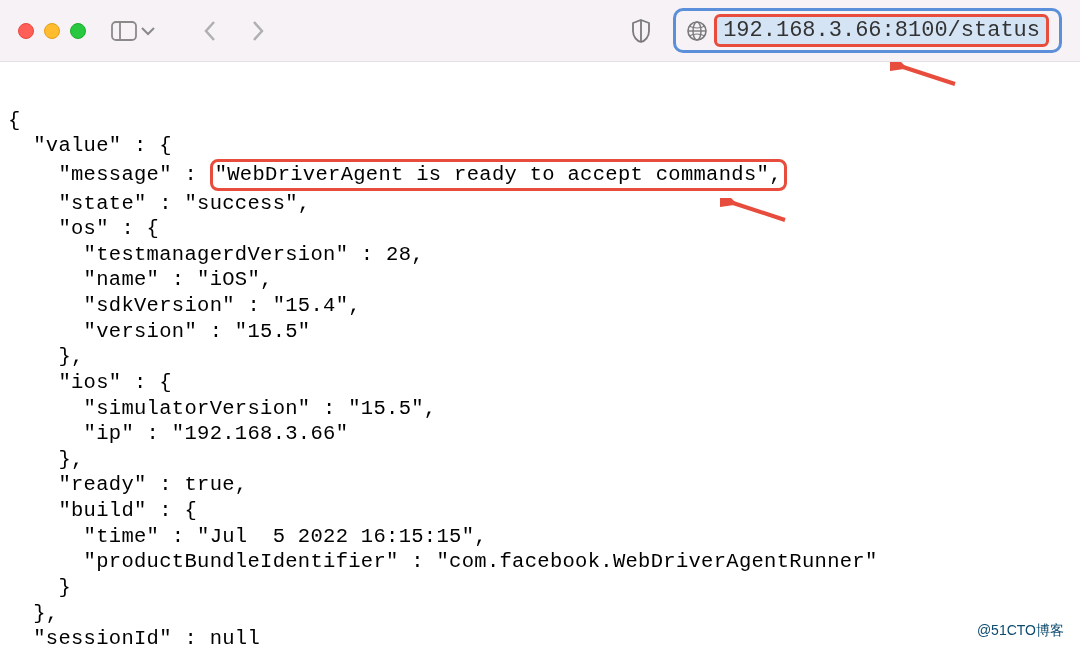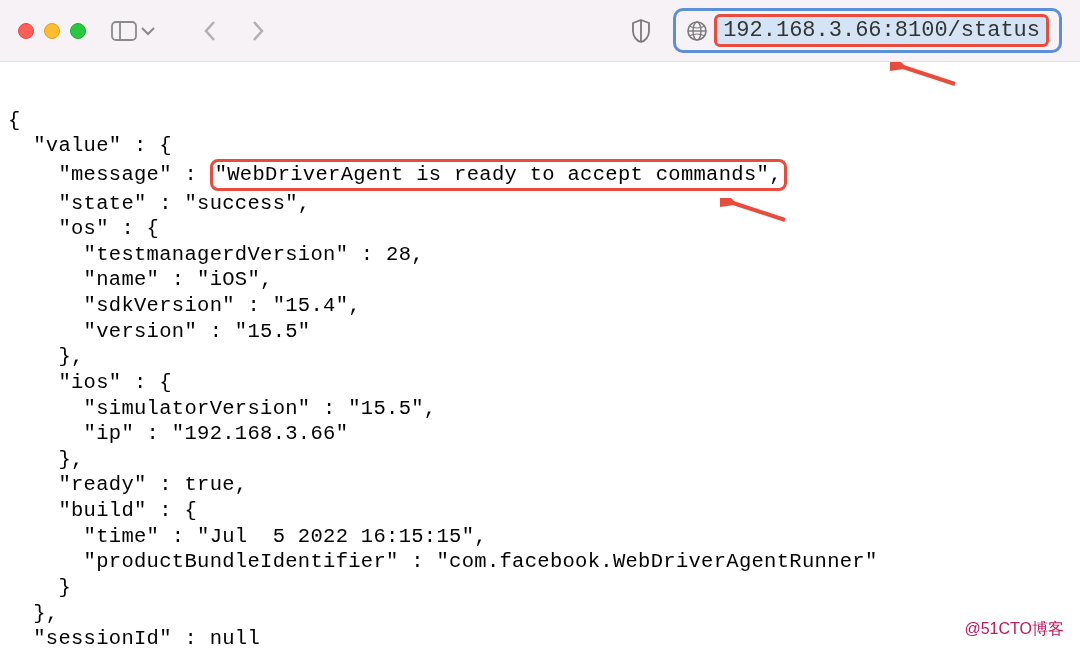--- a/index.html
+++ b/index.html
@@ -71,22 +71,22 @@
     }
     .arrow-annot {
       position: absolute;
       pointer-events: none;
     }
     .arrow1 { top: 62px; left: 890px; width: 70px; height: 26px; }
     .arrow2 { top: 198px; left: 720px; width: 70px; height: 26px; }
     .watermark {
       position: absolute;
       bottom: 8px; right: 16px;
-      color: #be185d;
-      font-size: 16px;
+      color: #0c4a6e;
+      font-size: 14px;
       font-family: sans-serif;
     }
   </style>
 </head>
 <body>
 
 <div class="toolbar">
   <div class="traffic-lights">
     <div class="traffic tl-close"></div>
     <div class="traffic tl-min"></div>

